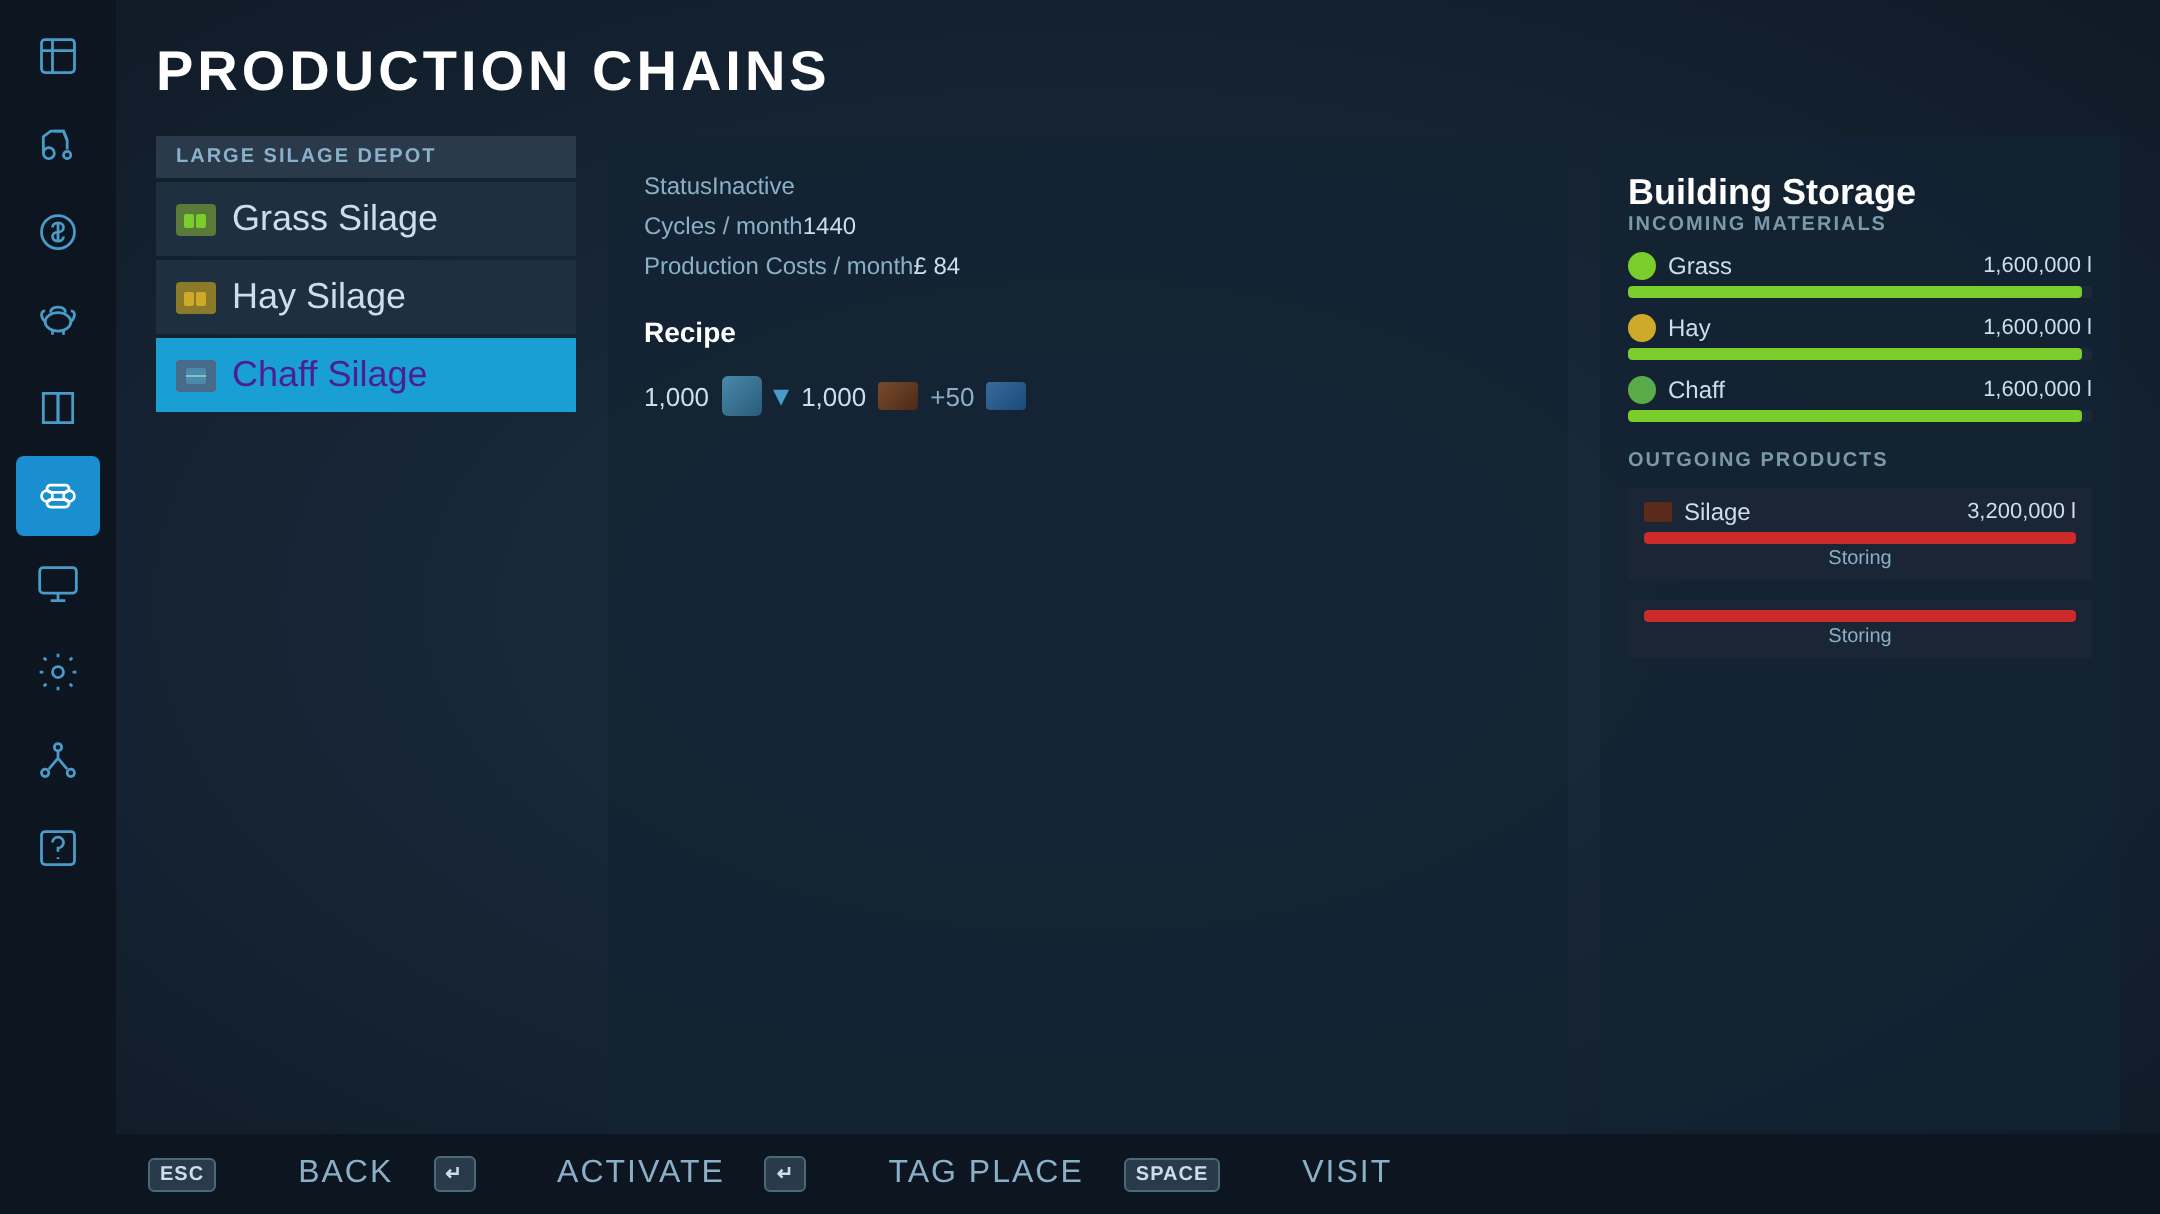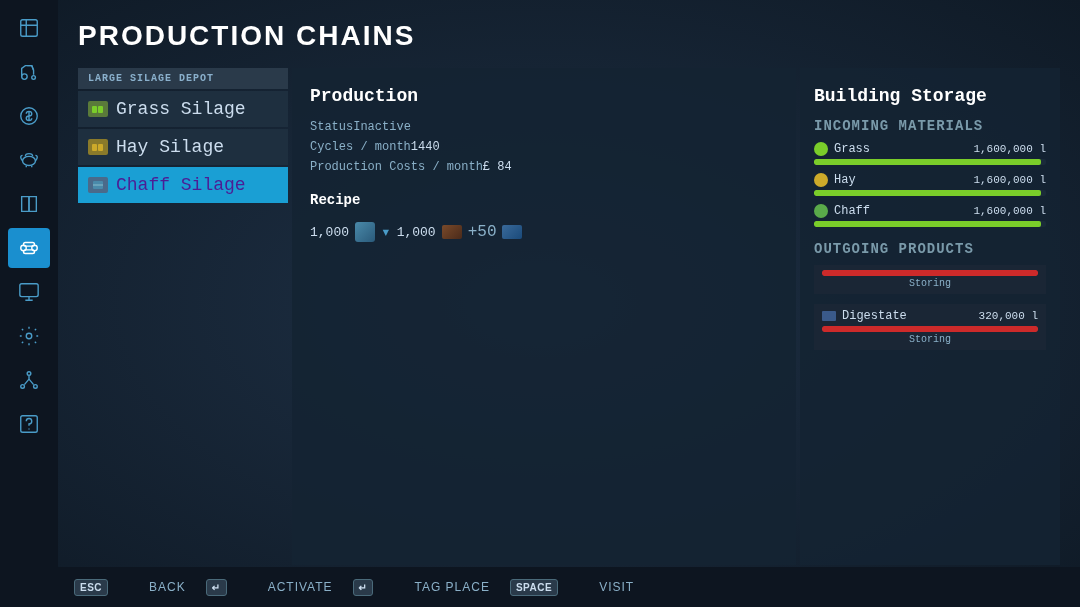--- a/index.html
+++ b/index.html
@@ -73,23 +73,22 @@
       color: #fff;
       font-size: 28px;
       font-weight: bold;
       letter-spacing: 2px;
       margin-bottom: 16px;
       text-transform: uppercase;
     }
 
     .content-row {
       display: flex;
-      gap: 4px;
+      gap: 16px;
       height: calc(100% - 50px);
-      font-family: Liberation Mono, monospace;
     }
 
     
     .chain-panel {
       width: 210px;
       flex-shrink: 0;
     }
 
     .section-label {
       background: #2a3a4a;
@@ -200,26 +199,25 @@
       width: 260px;
       flex-shrink: 0;
       background: rgba(20, 35, 50, 0.85);
       padding: 18px 14px;
     }
 
     .storage-title {
       color: #fff;
       font-size: 18px;
       font-weight: bold;
-      margin-bottom: 12px;
     }
 
     .storage-section-label {
       color: #7a9aaa;
-      font-size: 14px;
+      font-size: 10px;
       font-weight: bold;
       letter-spacing: 1px;
       text-transform: uppercase;
       margin-bottom: 8px;
     }
 
     .storage-item {
       margin-bottom: 8px;
     }
 
@@ -341,21 +339,21 @@
       border-radius: 3px;
       color: #cde;
       font-size: 10px;
       font-weight: bold;
       padding: 2px 5px;
       letter-spacing: 0.5px;
     }
 
     .key-label {
       color: #8ab0c8;
-      font-size: 12px;
+      font-size: 16px;
       letter-spacing: 1px;
       text-transform: uppercase;
       padding-left: 32px;
     }
 
     
     .corner-btn {
       position: absolute;
       bottom: 0;
       left: 0;
@@ -398,21 +396,21 @@
     .ing-icon-digestate {
       width: 20px;
       height: 14px;
       background: linear-gradient(135deg, #3a6a9a, #1a4a7a);
       border-radius: 2px;
       display: inline-block;
     }
 
     .plus-sign {
       color: #8ab0c8;
-      font-size: 16px;
+      font-size: 13px;
     }
   </style>
 </head>
 <body>
 
 <div class="sidebar">
   <div class="sidebar-item">
     <svg viewBox="0 0 24 24">
         <rect x="3" y="3" width="18" height="18" rx="2" stroke-width="1.5"></rect>
         <path d="M3 9h18M9 3v18"></path>
@@ -512,21 +510,20 @@
           <svg width="14" height="12" viewBox="0 0 14 12" fill="none">
             <rect x="2" y="2" width="10" height="8" fill="#4a8aaa" rx="1"></rect>
             <line x1="2" y1="6" x2="12" y2="6" stroke="#8abccc" stroke-width="1"></line>
           </svg>
         </div>
         <span>Chaff Silage</span>
       </div>
     </div>
 
     <div class="production-panel">
-      <div class="panel-title">Production</div>
 
       <div class="stat-row">
         <span class="stat-label">Status</span>
         <span class="stat-value inactive">Inactive</span>
       </div>
       <div class="stat-row">
         <span class="stat-label">Cycles / month</span>
         <span class="stat-value">1440</span>
       </div>
       <div class="stat-row">
@@ -587,37 +584,37 @@
         </div>
         <div class="storage-bar">
           <div class="storage-bar-fill bar-green" style="width:98%;"></div>
         </div>
       </div>
 
       <div class="outgoing-section">
         <div class="storage-section-label">OUTGOING PRODUCTS</div>
 
         <div class="outgoing-item">
-          <div class="storage-bar">
-            <div class="storage-bar-fill bar-red" style="width:100%;"></div>
-          </div>
-          <div class="storing-label">Storing</div>
-        </div>
-
-        <div class="outgoing-item">
           <div class="outgoing-item-header">
-            <span class="outgoing-item-icon2"></span>
-            <span class="outgoing-item-name">Digestate</span>
-            <span class="outgoing-item-value">320,000 l</span>
+            <span class="outgoing-item-icon"></span>
+            <span class="outgoing-item-name">Silage</span>
+            <span class="outgoing-item-value">3,200,000 l</span>
           </div>
           <div class="storage-bar">
             <div class="storage-bar-fill bar-red" style="width:100%;"></div>
           </div>
           <div class="storing-label">Storing</div>
         </div>
+
+        <div class="outgoing-item">
+          <div class="storage-bar">
+            <div class="storage-bar-fill bar-red" style="width:100%;"></div>
+          </div>
+          <div class="storing-label">Storing</div>
+        </div>
       </div>
     </div>
 
   </div>
 </div>
 
 <div class="corner-btn">
   <span>E</span>
 </div>
 

